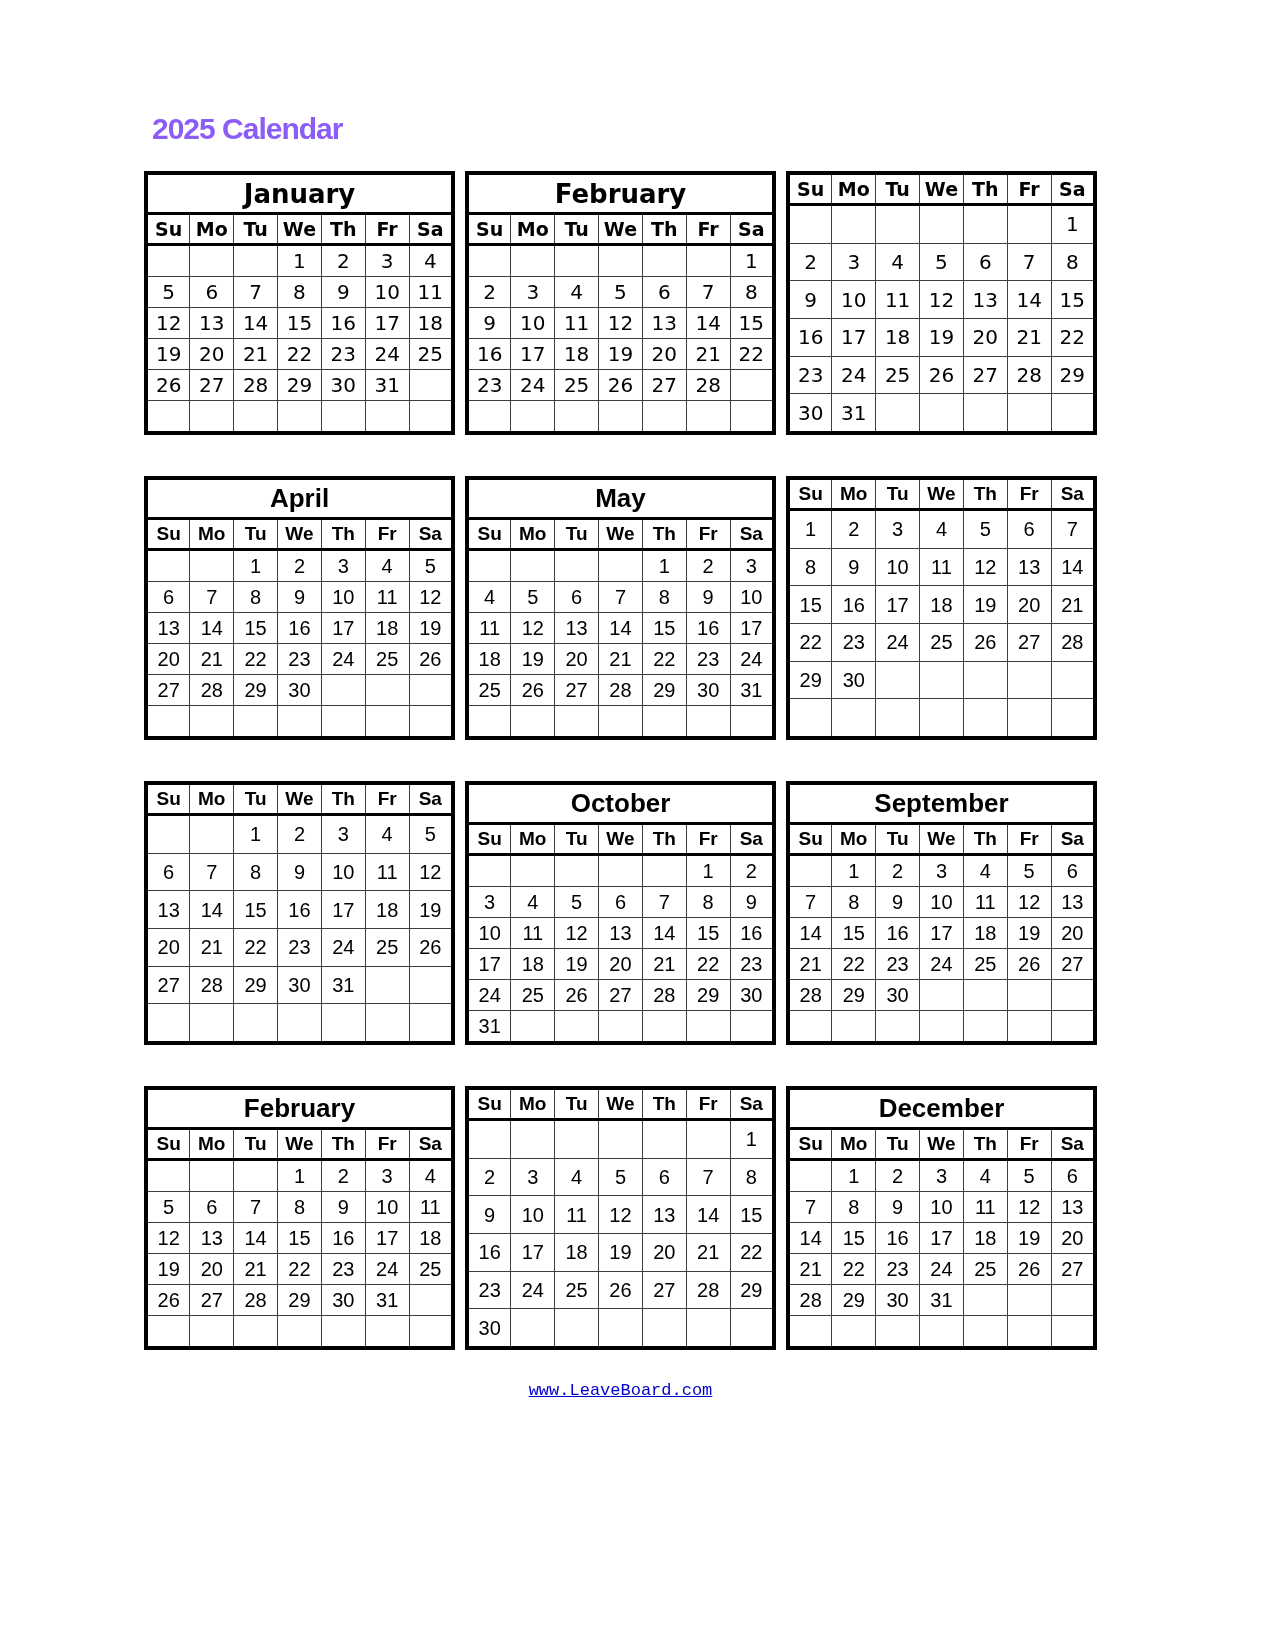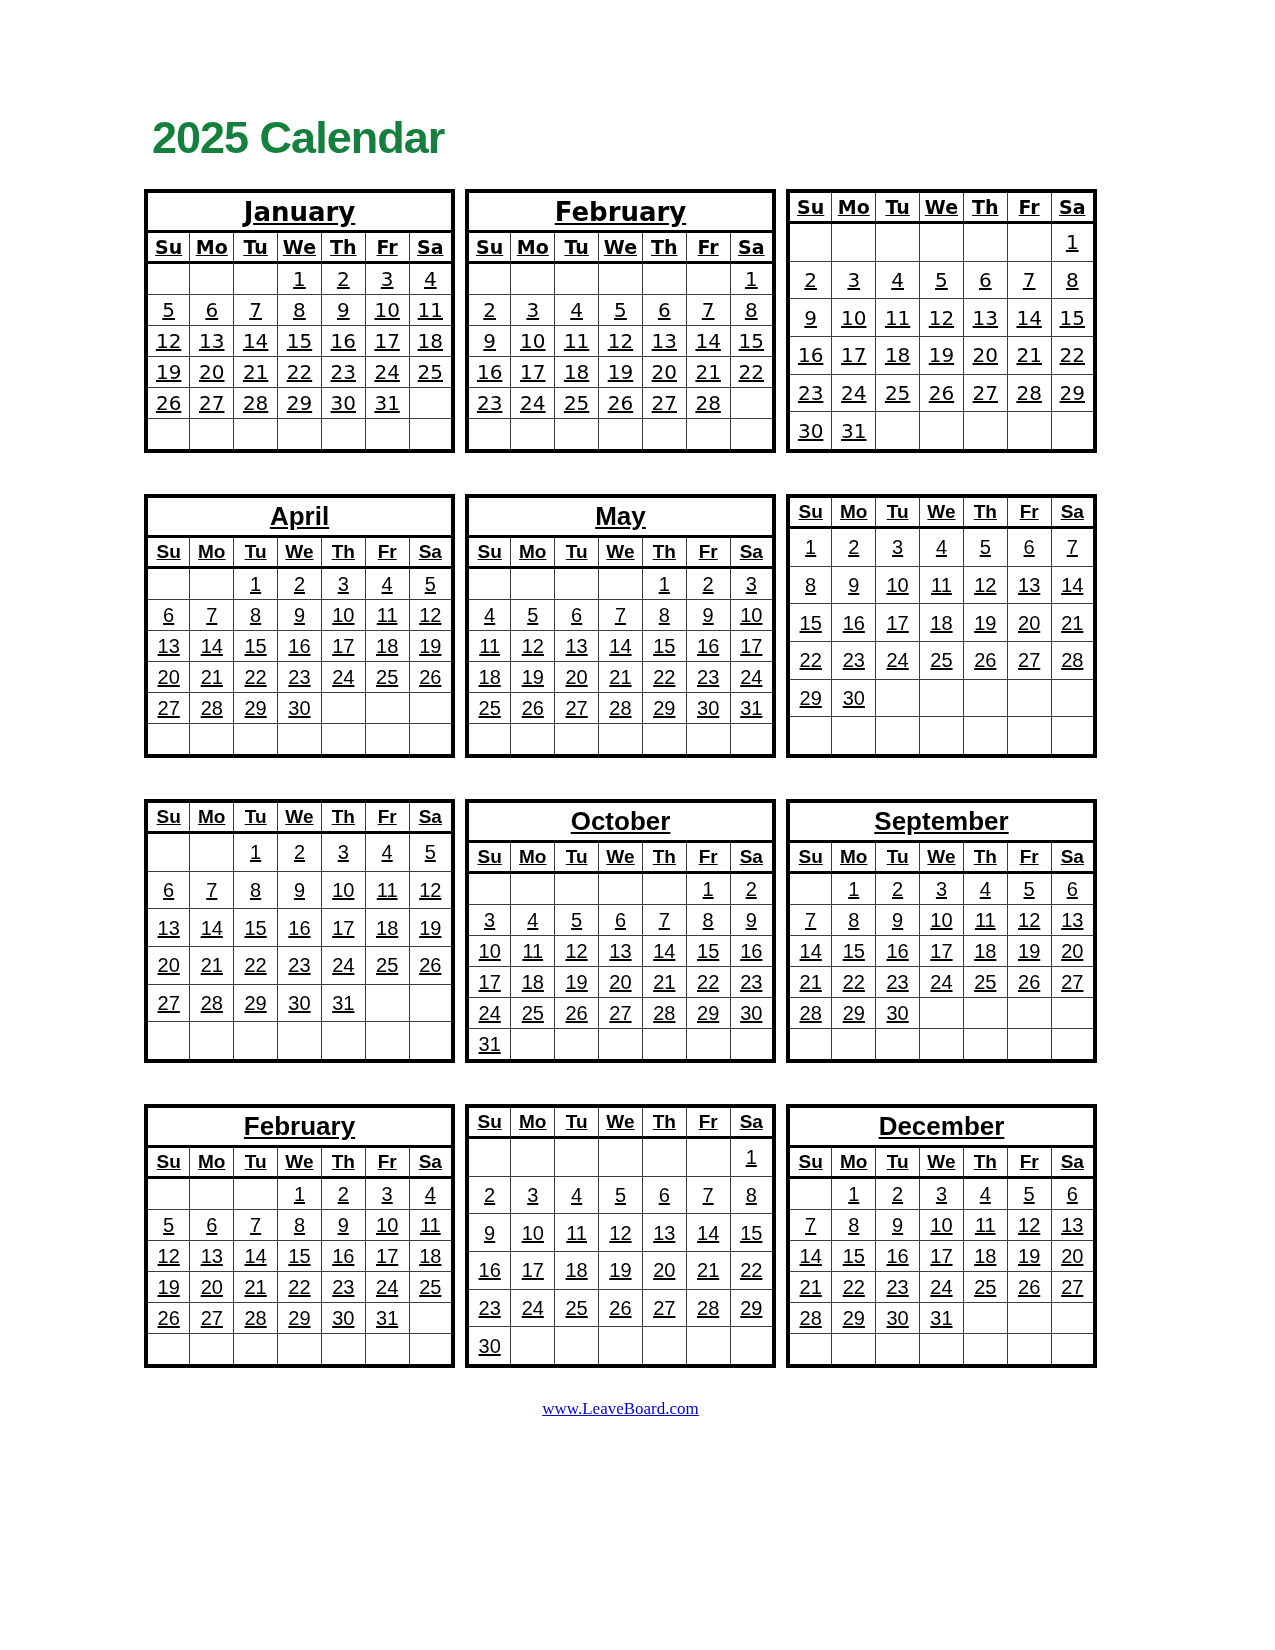--- a/index.html
+++ b/index.html
@@ -9,40 +9,39 @@
     font-family:"Liberation Sans", sans-serif;
     color:#000;
     overflow:hidden;
   }
   .sheet { padding:112px 0 0 144px; }
 
   h1.page-title {
     margin:0 0 25px 8px;
     font-family:"Liberation Sans", sans-serif;
     font-weight:bold;
-    font-size:45px;
+    font-size:30px;
     letter-spacing:-1px;
-    color:#15803d;
+    color:#8b5cf6;
   }
 
   .cal-grid {
     display:grid;
     grid-template-columns:repeat(3, 311px);
     column-gap:10px;
     row-gap:41px;
     width:953px;
   }
 
   table.month {
     border-collapse:collapse;
     table-layout:fixed;
     width:311px;
     border:4px solid var(--border,#000);
     background:#fff;
-    text-decoration:underline;
   }
   
   table.month.wide { font-family:"DejaVu Sans", sans-serif; }
   table.month.narrow { font-family:"Liberation Sans", sans-serif; }
 
   th.mtitle {
     height:37px;
     font-size:26px;
     font-weight:bold;
     text-align:center;
@@ -70,21 +69,21 @@
 
   .footer {
     width:953px;
     text-align:center;
     margin-top:31px;
   }
   .footer a {
     color:var(--link,#0000cc);
     font-size:17px;
     text-decoration:underline;
-    font-family:Liberation Serif, serif;
+    font-family:Liberation Mono, monospace;
   }
 </style>
 </head>
 <body>
 
 <div class="sheet">
   <h1 class="page-title">2025 Calendar</h1>
   <div class="cal-grid">
       <table class="month wide">
         <thead>

